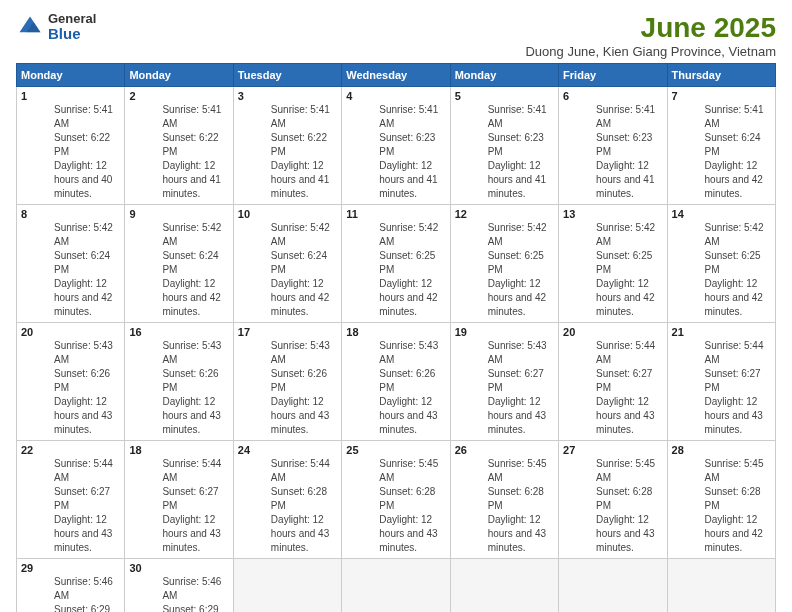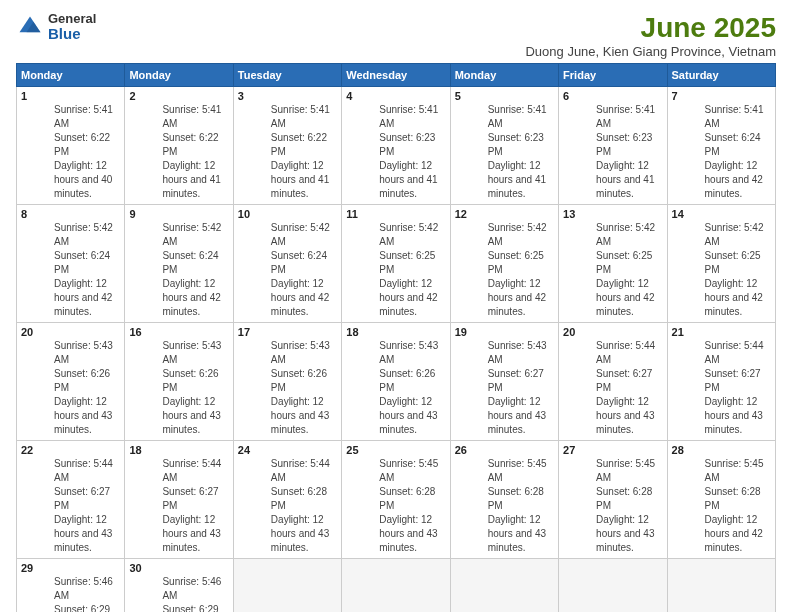--- a/index.html
+++ b/index.html
@@ -130,21 +130,21 @@
 
   <table class="calendar" id="cal-table">
     <thead>
       <tr id="header-row">
           <th>Monday</th>
           <th>Monday</th>
           <th>Tuesday</th>
           <th>Wednesday</th>
           <th>Monday</th>
           <th>Friday</th>
-          <th>Saturday</th>
+          <th>Thursday</th>
         </tr>
     </thead>
     <tbody id="cal-body">
         <tr class="week-row">
           <td>
             <span class="day-num">1</span>
             <div class="day-info" style="white-space: pre-line;">Sunrise: 5:41 AM
 Sunset: 6:22 PM
 Daylight: 12 hours and 40 minutes.</div>
           </td>

